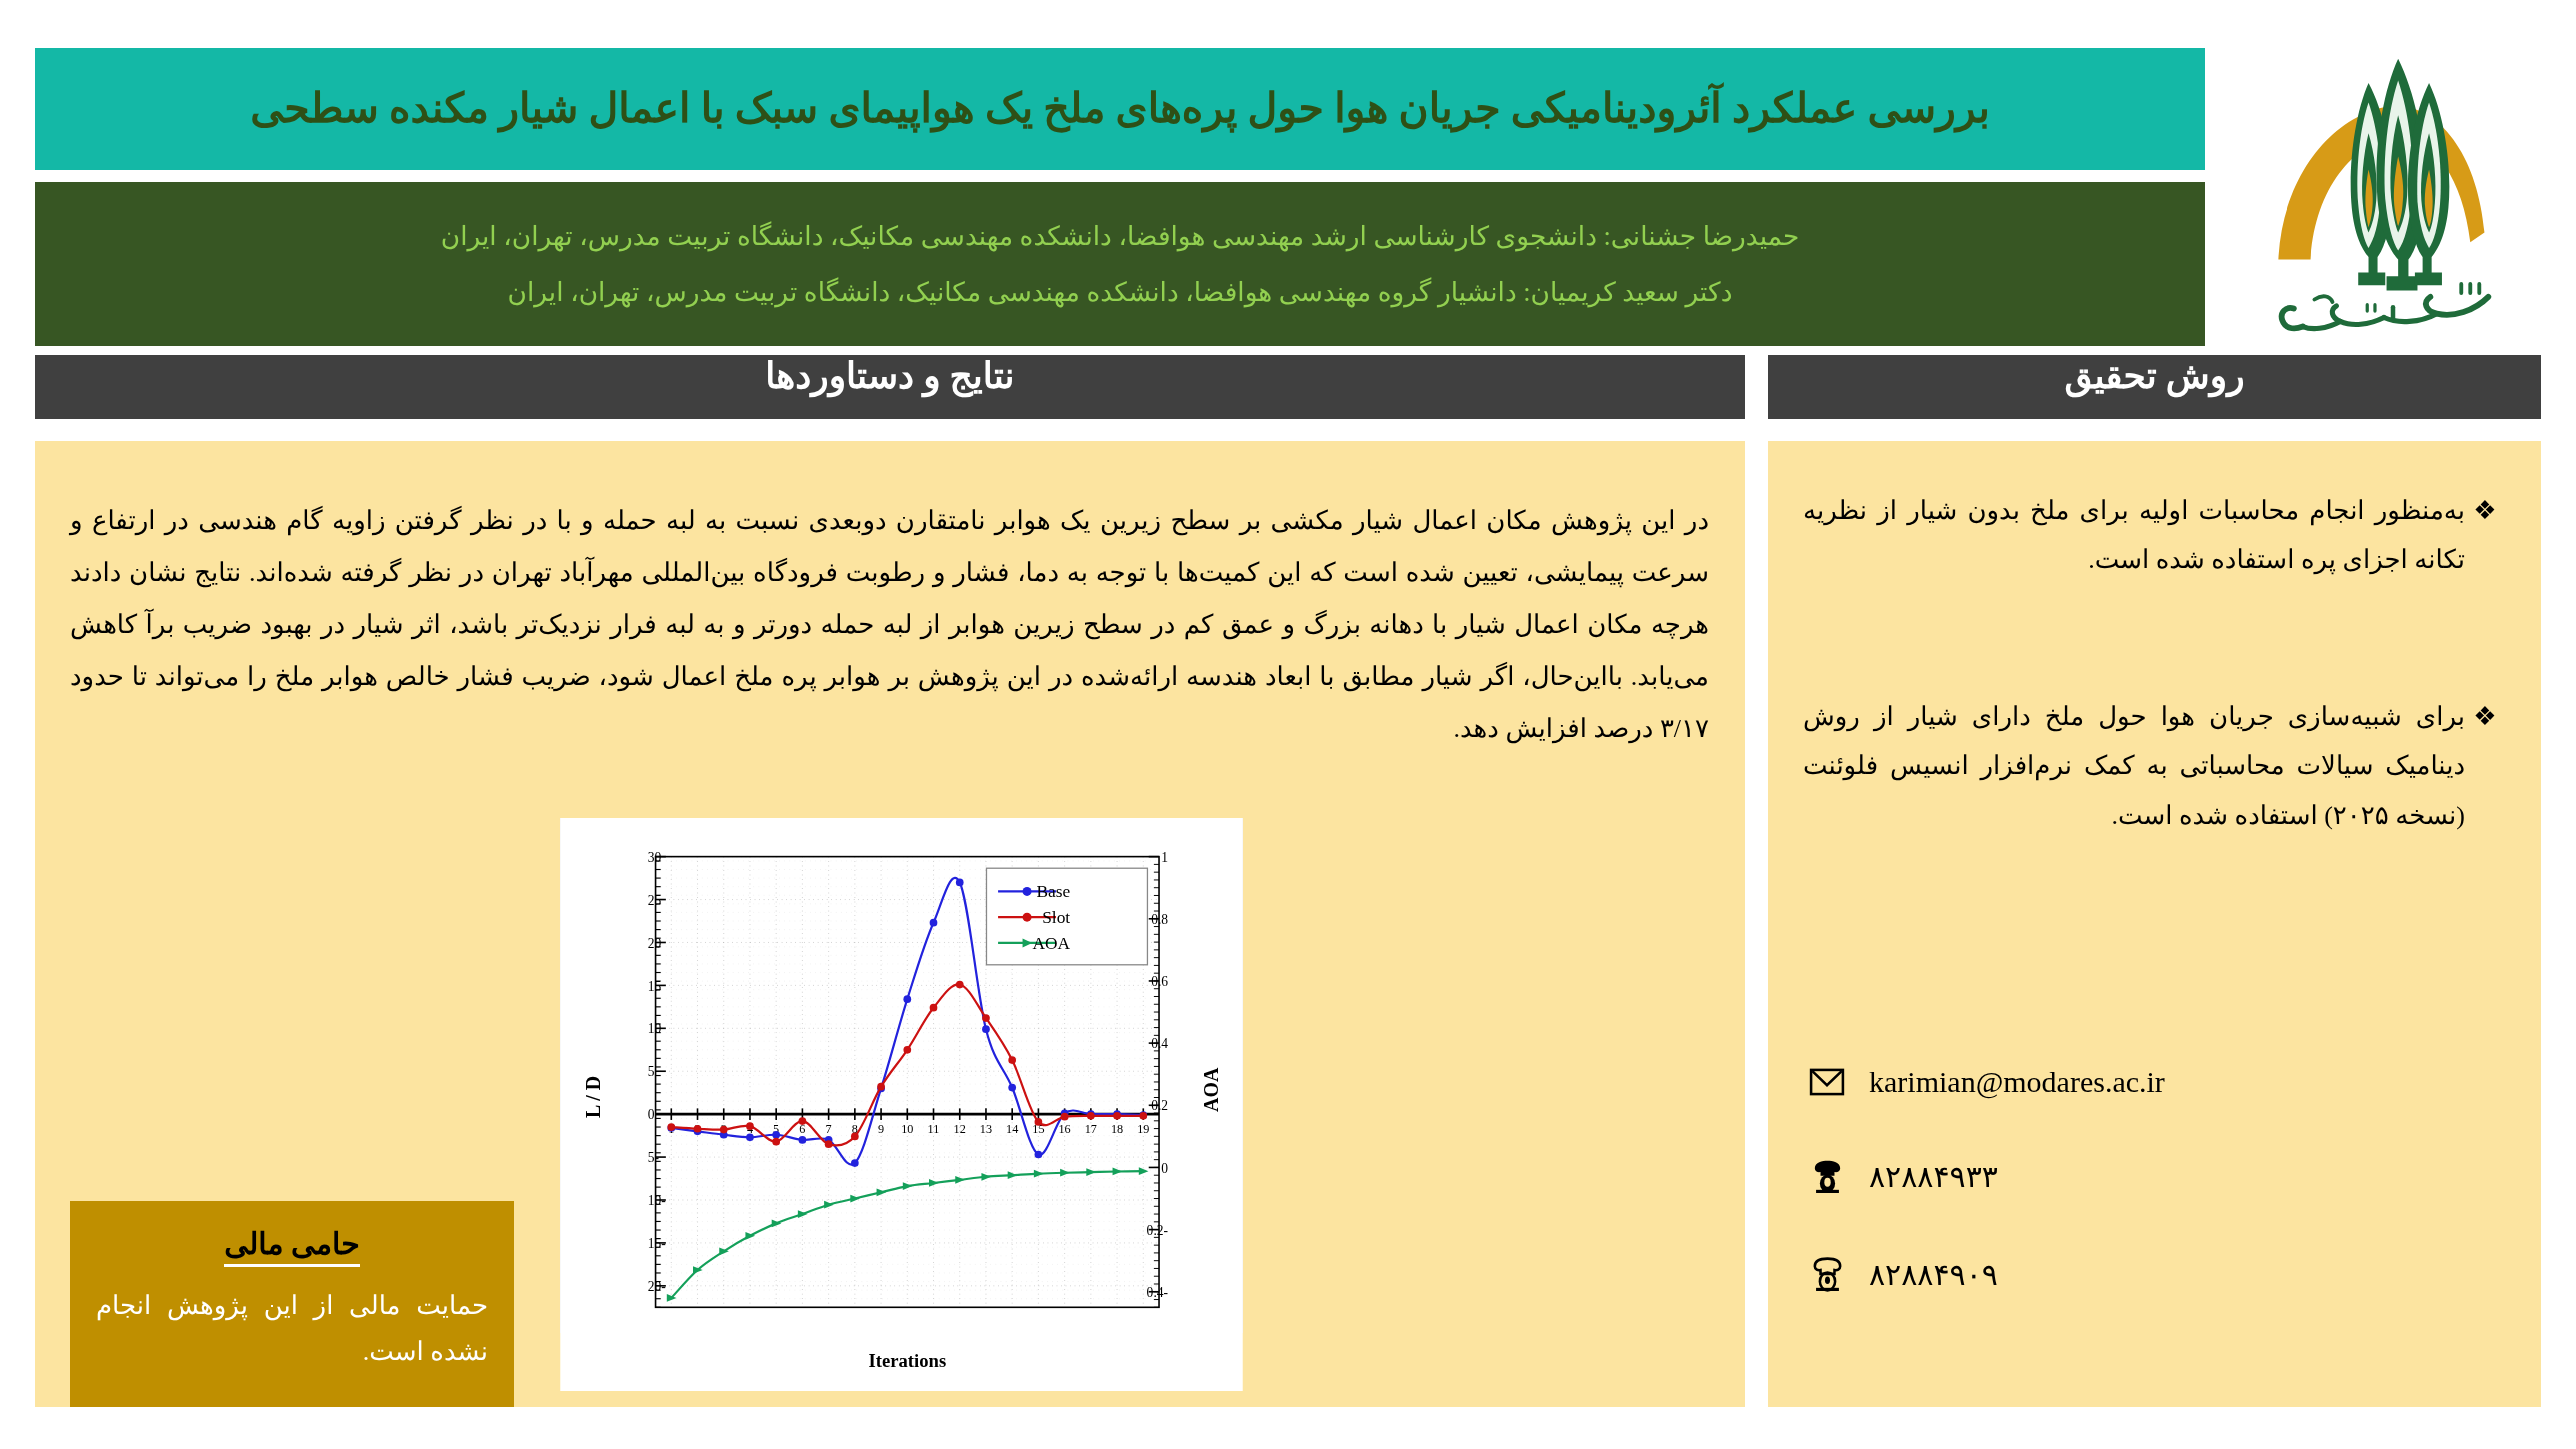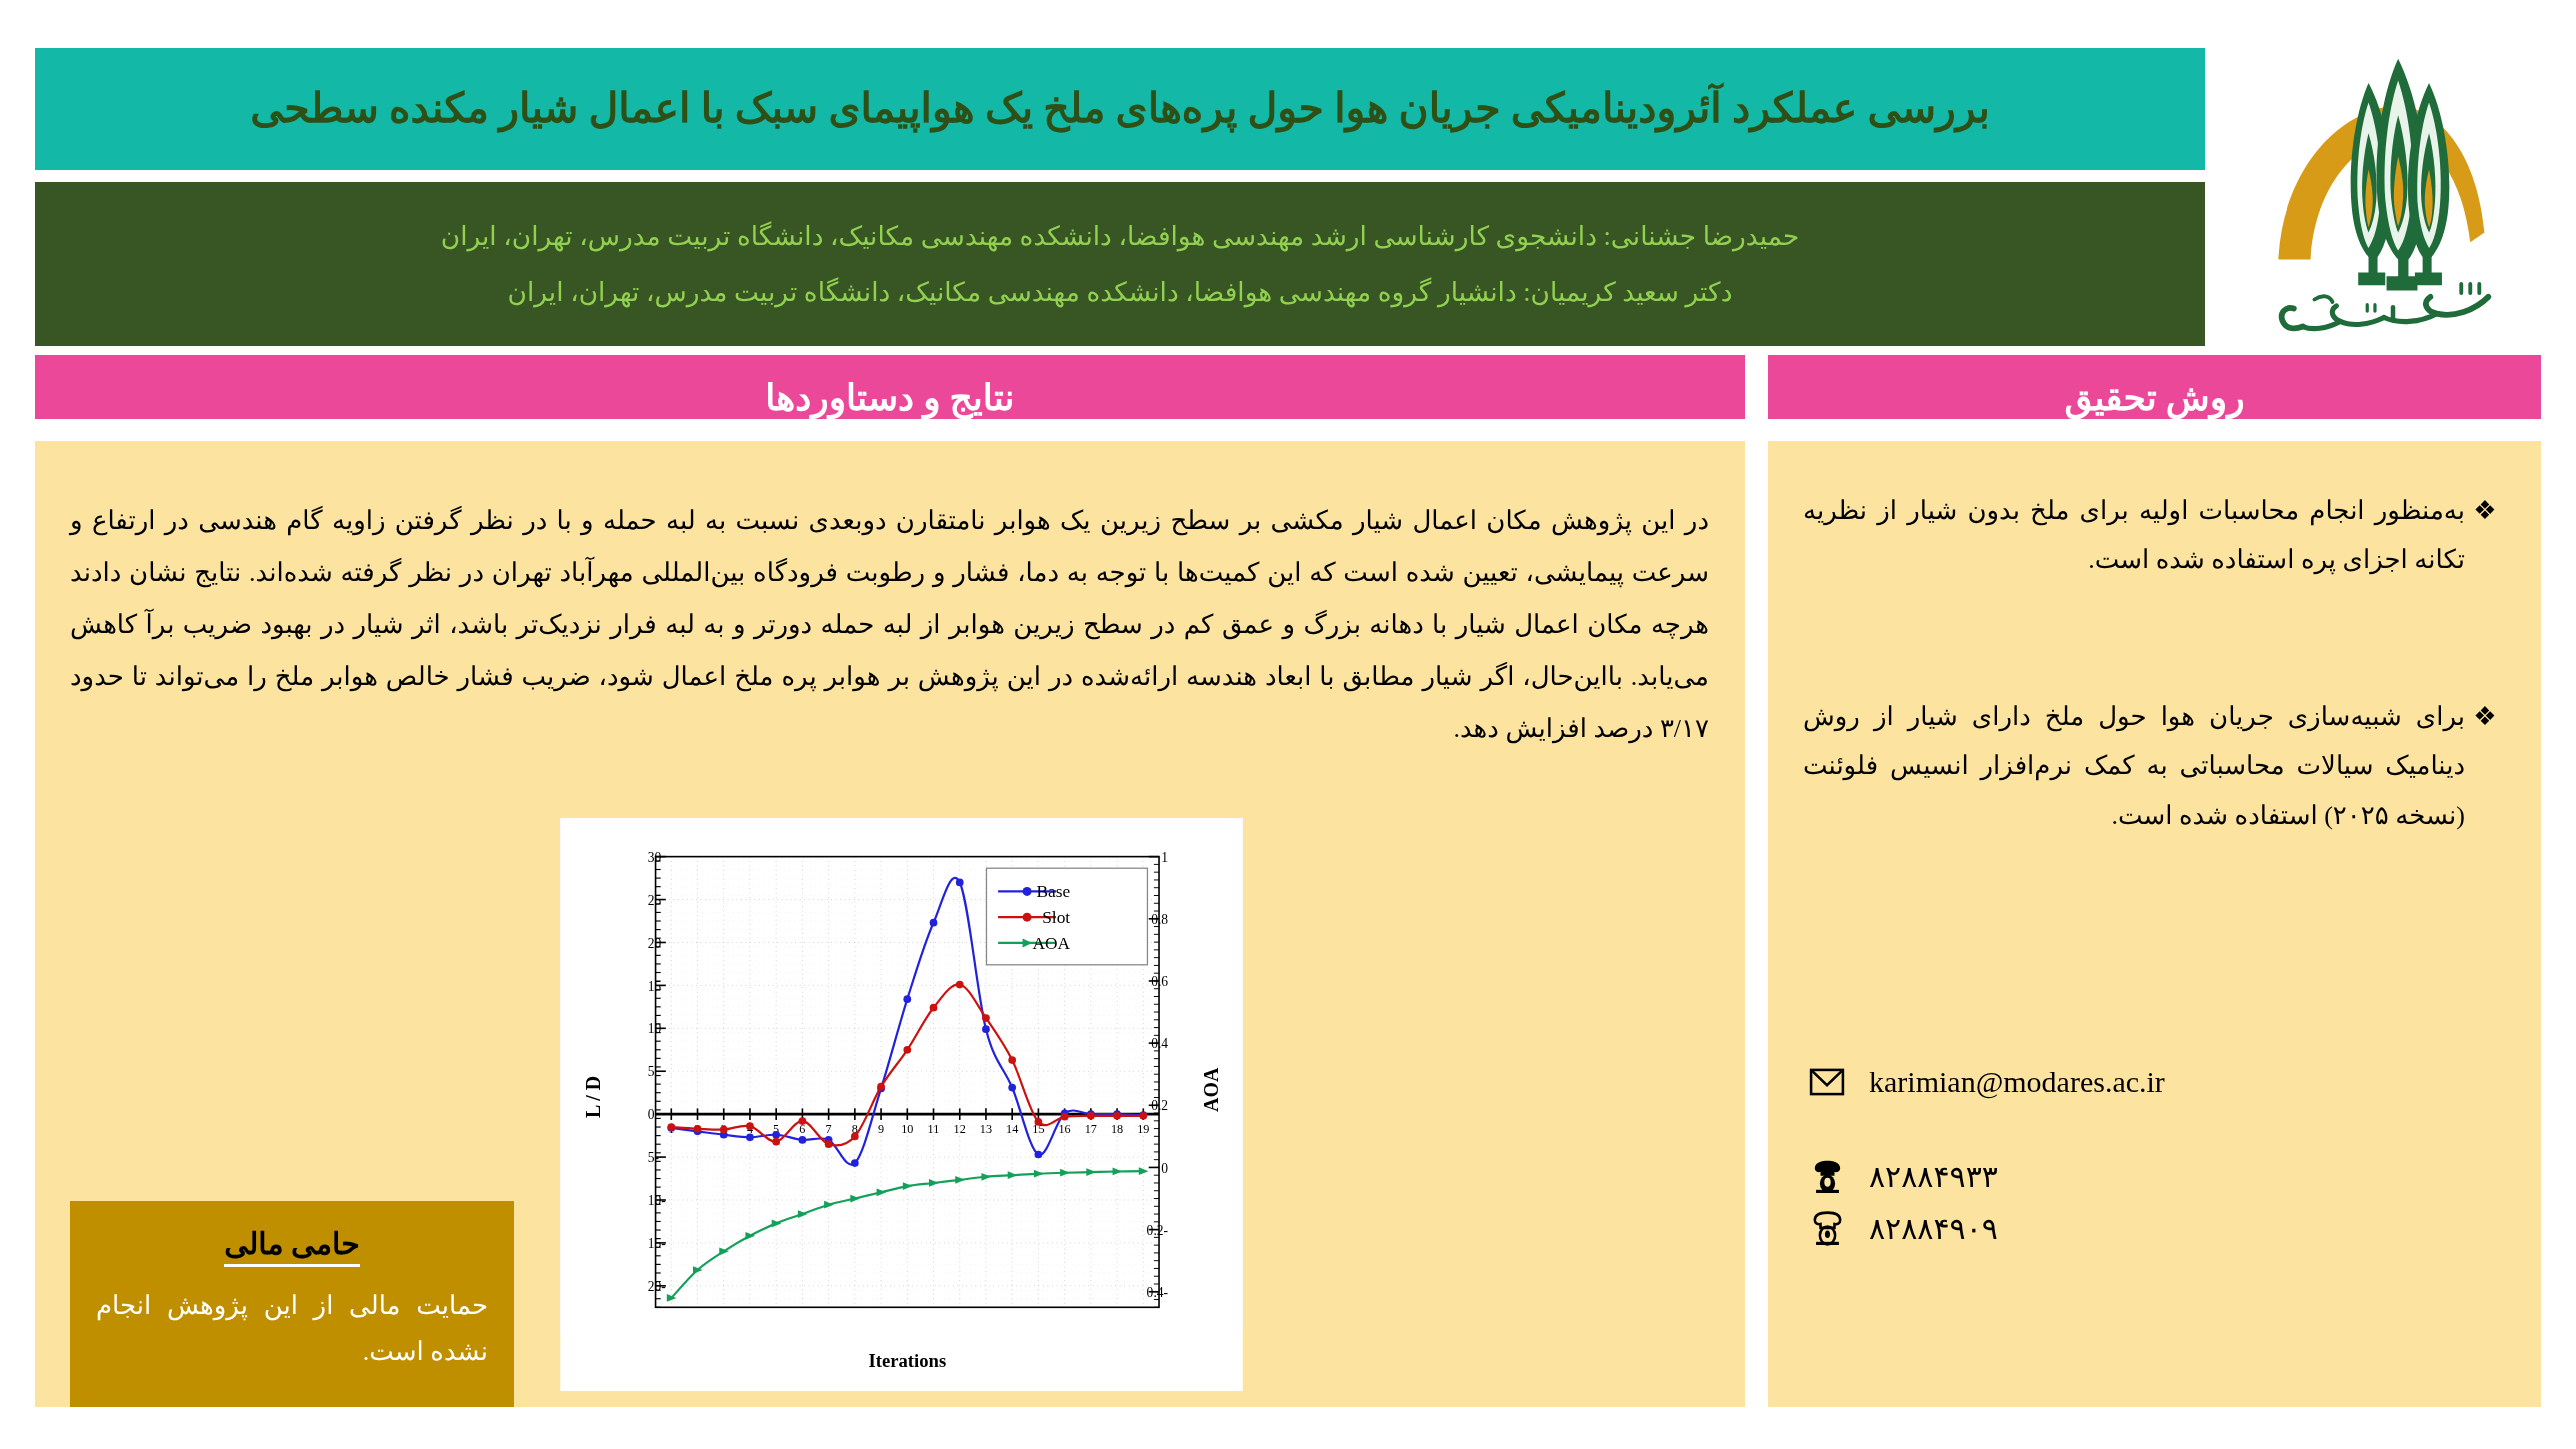--- a/index.html
+++ b/index.html
@@ -75,23 +75,23 @@
     height: 335px;
     display: flex;
     align-items: center;
     justify-content: center;
   }
 
   
   .sec-header {
     position: absolute;
     height: 64px;
-    background: #ec4899;
+    background: #404040;
     display: flex;
-    align-items: flex-end;
+    align-items: flex-start;
     justify-content: center;
   }
   .sec-header-text {
     color: #ffffff;
     font-family: "Liberation Serif", serif;
     font-weight: bold;
     font-size: 36px;
     direction: rtl;
   }
   #hdr-results { left: 35px;   top: 355px; width: 1710px; }
@@ -197,21 +197,21 @@
     position: absolute;
     left: 39px;
     display: flex;
     flex-direction: row;
     align-items: center;
     direction: ltr;
     gap: 22px;
   }
   #contact-0 { top: 621px; }
   #contact-1 { top: 715px; }
-  #contact-2 { top: 767px; justify-content: space-between; }
+  #contact-2 { top: 813px; justify-content: space-between; }
 
   .contact-icon {
     flex: 0 0 auto;
     width: 40px;
     height: 40px;
     display: flex;
     align-items: center;
     justify-content: center;
   }
   .contact-value {

